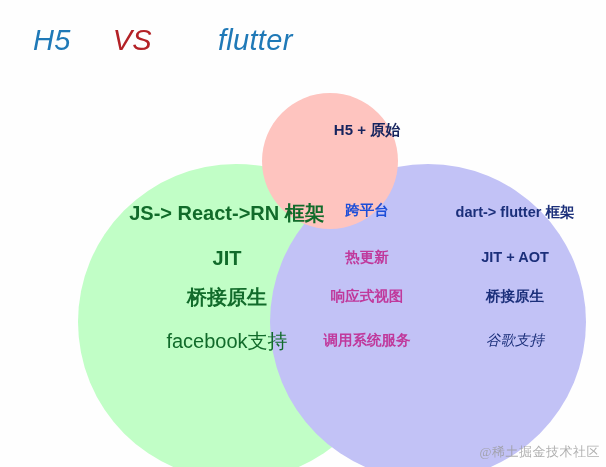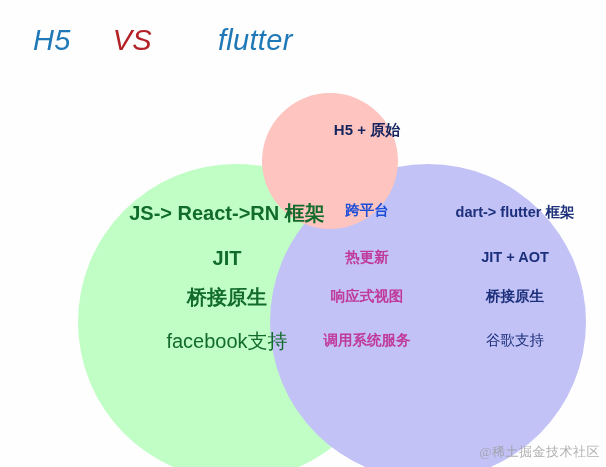--- a/index.html
+++ b/index.html
@@ -80,21 +80,21 @@
     color: #116b2a;
     font-size: 20px;
   }
   .lbl-left.reg { font-weight: 500; }
 
   
   .lbl-right {
     color: #1b2f7a;
     font-size: 14.5px;
   }
-  .lbl-right.reg { font-weight: 500; }
+  .lbl-right.reg { font-weight: 500; font-style: italic; }
 
   
   .lbl-top {
     color: #16245e;
     font-size: 15px;
   }
 
   
   .lbl-center {
     color: #c0399c;

